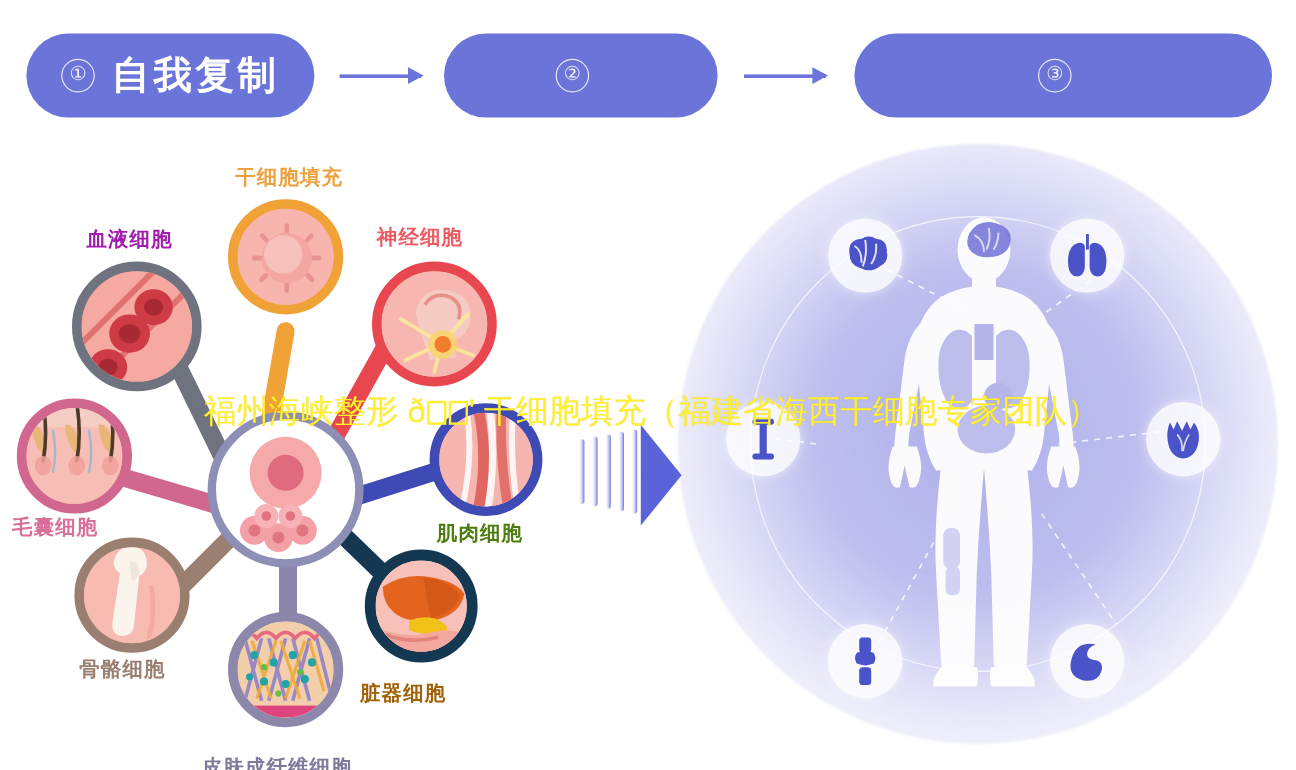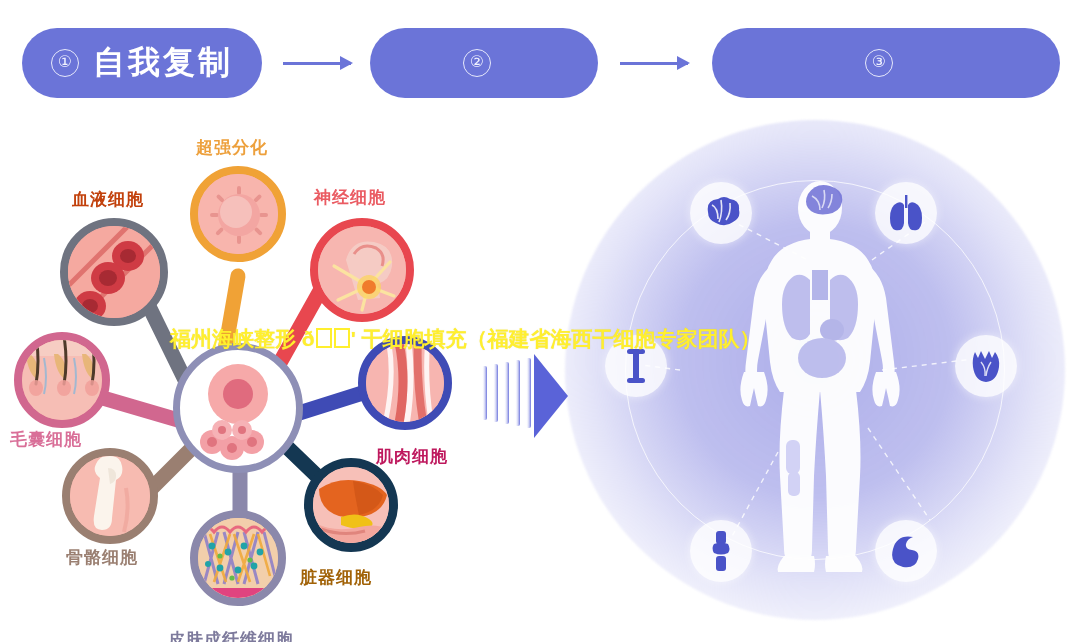--- a/index.html
+++ b/index.html
@@ -64,21 +64,21 @@
     background:#ffffff;box-sizing:border-box;
   }
   .center-lbl{
     position:absolute;left:177px;top:218px;width:124px;text-align:center;
     color:#6a73c6;font-size:17px;font-weight:bold;letter-spacing:1px;
   }
 
   
   .overlay-text{
     position:absolute;left:170px;top:325px;width:740px;
-    color:#ffef2e;font-size:21px;font-weight:bold;letter-spacing:0px;
+    color:#ffef2e;font-size:27px;font-weight:normal;letter-spacing:0px;
     white-space:nowrap;z-index:40;
     text-shadow:0 0 1px rgba(180,160,0,.35);
   }
   .tofu{
     display:inline-block;width:12px;height:16px;
     border:2px solid #ffef2e;vertical-align:-2px;margin:0 1px;
   }
 
   
   .midarrow{position:absolute;left:478px;top:352px;width:92px;height:88px;z-index:5;}
@@ -148,38 +148,38 @@
       <path d="M288,320 L344,374" stroke="#143752" stroke-width="15" stroke-linecap="round" fill="none"></path>
 
       <path d="M240,344 L240,404" stroke="#8b88ab" stroke-width="15" stroke-linecap="round" fill="none"></path>
 
       <path d="M190,322 L140,372" stroke="#9a7f71" stroke-width="15" stroke-linecap="round" fill="none"></path>
 
       <path d="M178,292 L96,268" stroke="#d1678f" stroke-width="15" stroke-linecap="round" fill="none"></path>
     </svg>
 
     <div class="node">
-      <div class="lbl" style="left:72px;top:60px;color:#c2410c;">血液细胞</div>
+      <div class="lbl" style="left:72px;top:60px;color:#a21caf;">血液细胞</div>
       <div class="disc" style="left:60px;top:90px;width:108px;height:108px;border:8px solid #6f7380;background:#f4a9a1;">
         <svg width="94" height="94" viewBox="0 0 94 94">
           <rect width="94" height="94" fill="#f5a9a0"></rect>
           <path d="M-10,70 L70,-10" stroke="#e0736f" stroke-width="5" fill="none"></path>
           <path d="M10,94 L94,10" stroke="#e0736f" stroke-width="5" fill="none"></path>
           <ellipse cx="60" cy="30" rx="16" ry="15" fill="#cf3b44"></ellipse>
           <ellipse cx="60" cy="30" rx="8" ry="7" fill="#a72a33"></ellipse>
           <ellipse cx="40" cy="52" rx="17" ry="16" fill="#cf3b44"></ellipse>
           <ellipse cx="40" cy="52" rx="9" ry="8" fill="#a72a33"></ellipse>
           <ellipse cx="22" cy="80" rx="16" ry="15" fill="#cf3b44"></ellipse>
           <ellipse cx="22" cy="80" rx="8" ry="7" fill="#a72a33"></ellipse>
         </svg>
       </div>
     </div>
 
     <div class="node">
-      <div class="lbl" style="left:196px;top:8px;color:#eda03c;">超强分化</div>
+      <div class="lbl" style="left:196px;top:8px;color:#eda03c;">干细胞填充</div>
       <div class="disc" style="left:190px;top:38px;width:96px;height:96px;border:8px solid #f0a236;background:#f7b3ab;">
         <svg width="82" height="82" viewBox="0 0 82 82">
           <rect width="82" height="82" fill="#f8b5ad"></rect>
           <g fill="#e8948f">
             <rect x="39" y="12" width="4" height="9" rx="2"></rect>
             <rect x="39" y="61" width="4" height="9" rx="2"></rect>
             <rect x="12" y="39" width="9" height="4" rx="2"></rect>
             <rect x="61" y="39" width="9" height="4" rx="2"></rect>
             <rect x="20" y="20" width="4" height="9" rx="2" transform="rotate(-45 22 24)"></rect>
             <rect x="58" y="20" width="4" height="9" rx="2" transform="rotate(45 60 24)"></rect>
@@ -200,21 +200,21 @@
           <path d="M28,34 q6,-22 28,-18 q20,4 18,24 q-2,14 -14,18 l2,14 l-22,2 z" fill="#f4cfc8" opacity=".85"></path>
           <path d="M36,28 q8,-12 22,-6 q10,6 6,18" stroke="#e98f8a" stroke-width="3" fill="none"></path>
           <path d="M50,60 L16,40 M50,60 L20,74 M50,60 L72,36 M50,60 L76,70 M50,60 L44,84" stroke="#fbe3a0" stroke-width="3.2" fill="none" stroke-linecap="round"></path>
           <circle cx="51" cy="61" r="12" fill="#fbd45f" opacity=".75"></circle>
           <circle cx="51" cy="61" r="7" fill="#f07c2c"></circle>
         </svg>
       </div>
     </div>
 
     <div class="node">
-      <div class="lbl" style="left:376px;top:305px;color:#be185d;margin-top:12px;">肌肉细胞</div>
+      <div class="lbl" style="left:364px;top:305px;color:#4d7c0f;">肌肉细胞</div>
       <div class="disc" style="left:358px;top:208px;width:94px;height:94px;border:8px solid #3f4bb5;background:#f6b0ac;">
         <svg width="80" height="80" viewBox="0 0 80 80">
           <rect width="80" height="80" fill="#f7b5b0"></rect>
           <path d="M22,-6 q8,40 -4,90" stroke="#ffffff" stroke-width="5" fill="none" opacity=".85"></path>
           <path d="M42,-6 q6,44 -2,90" stroke="#ffffff" stroke-width="6" fill="none" opacity=".85"></path>
           <path d="M62,-6 q-4,42 4,90" stroke="#ffffff" stroke-width="5" fill="none" opacity=".85"></path>
           <path d="M32,-6 q10,42 0,90" stroke="#d9534f" stroke-width="9" fill="none" opacity=".8"></path>
           <path d="M52,-6 q-2,44 6,90" stroke="#d9534f" stroke-width="8" fill="none" opacity=".7"></path>
         </svg>
       </div>

